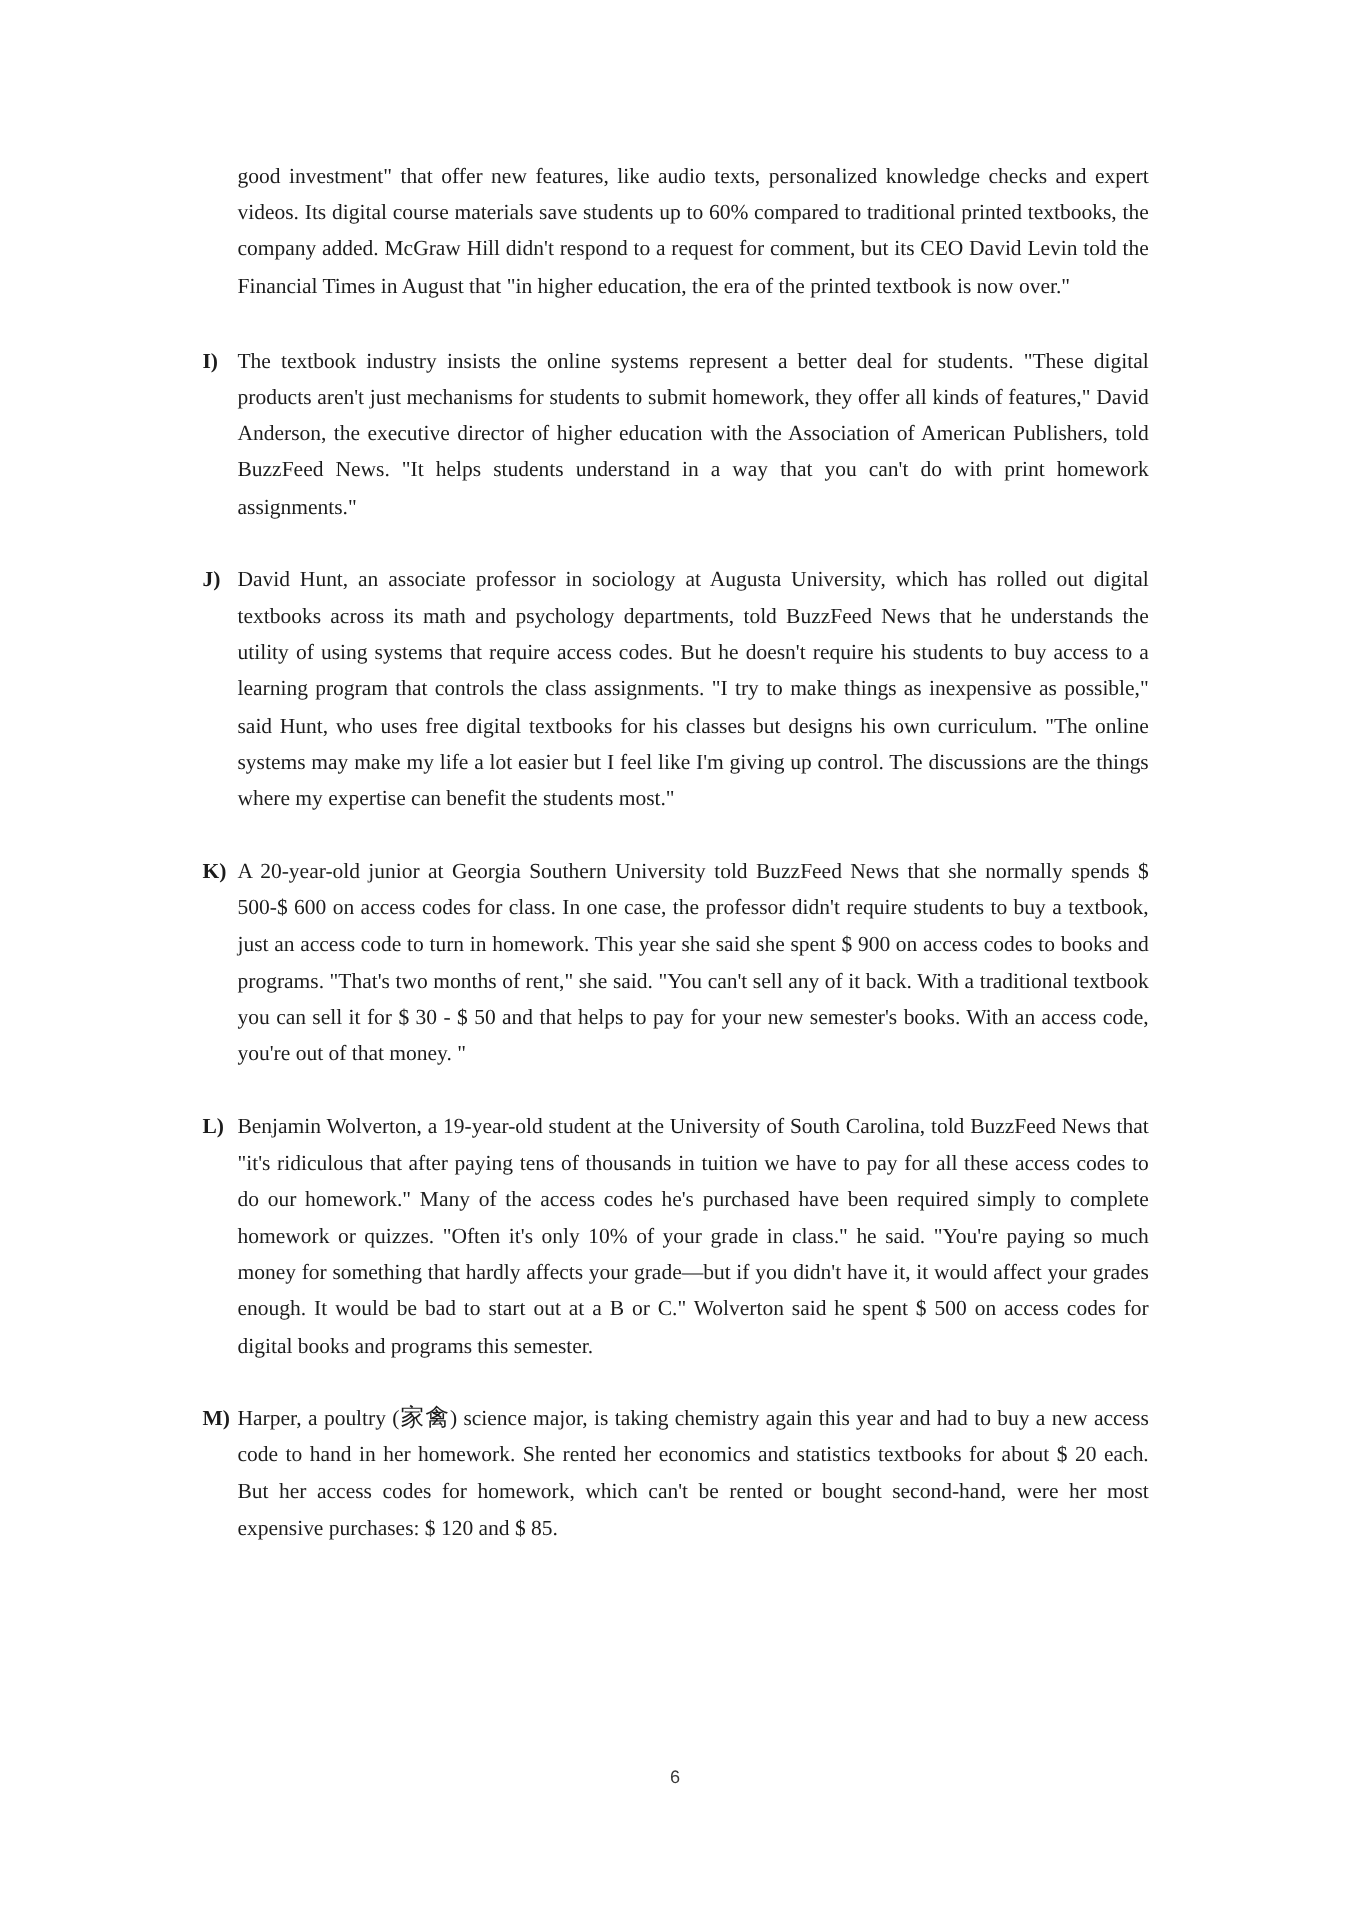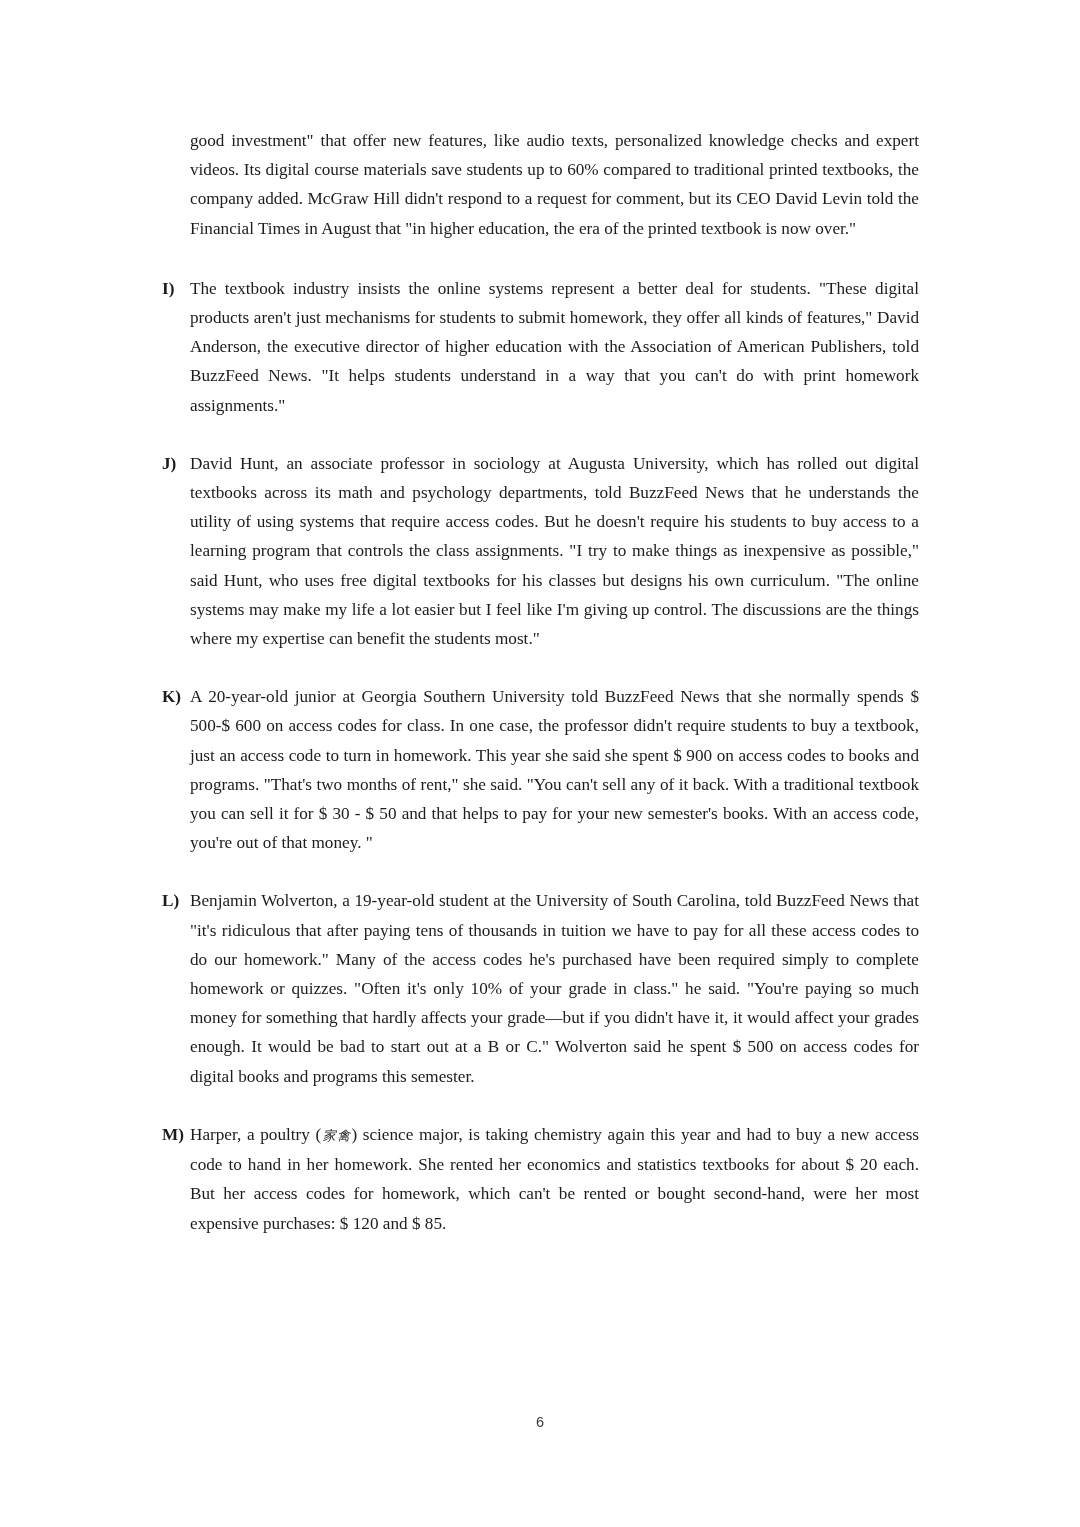--- a/index.html
+++ b/index.html
@@ -55,22 +55,21 @@
     font-weight: bold;
     text-align: left;
     font-size: 17.2px;
     line-height: 29.2px;
   }
   .para .ptext {
     display: block;
   }
   .cjk {
     font-family: "DejaVu Sans", sans-serif;
-    font-size: 13px;
-    font-style: italic;
+    font-size: 19px;
   }
   .pagenum {
     position: absolute;
     left: 0;
     top: 1414px;
     width: 1080px;
     text-align: center;
     font-family: "Liberation Sans", "DejaVu Sans", sans-serif;
     font-size: 14.5px;
     color: #3a3a3a;

